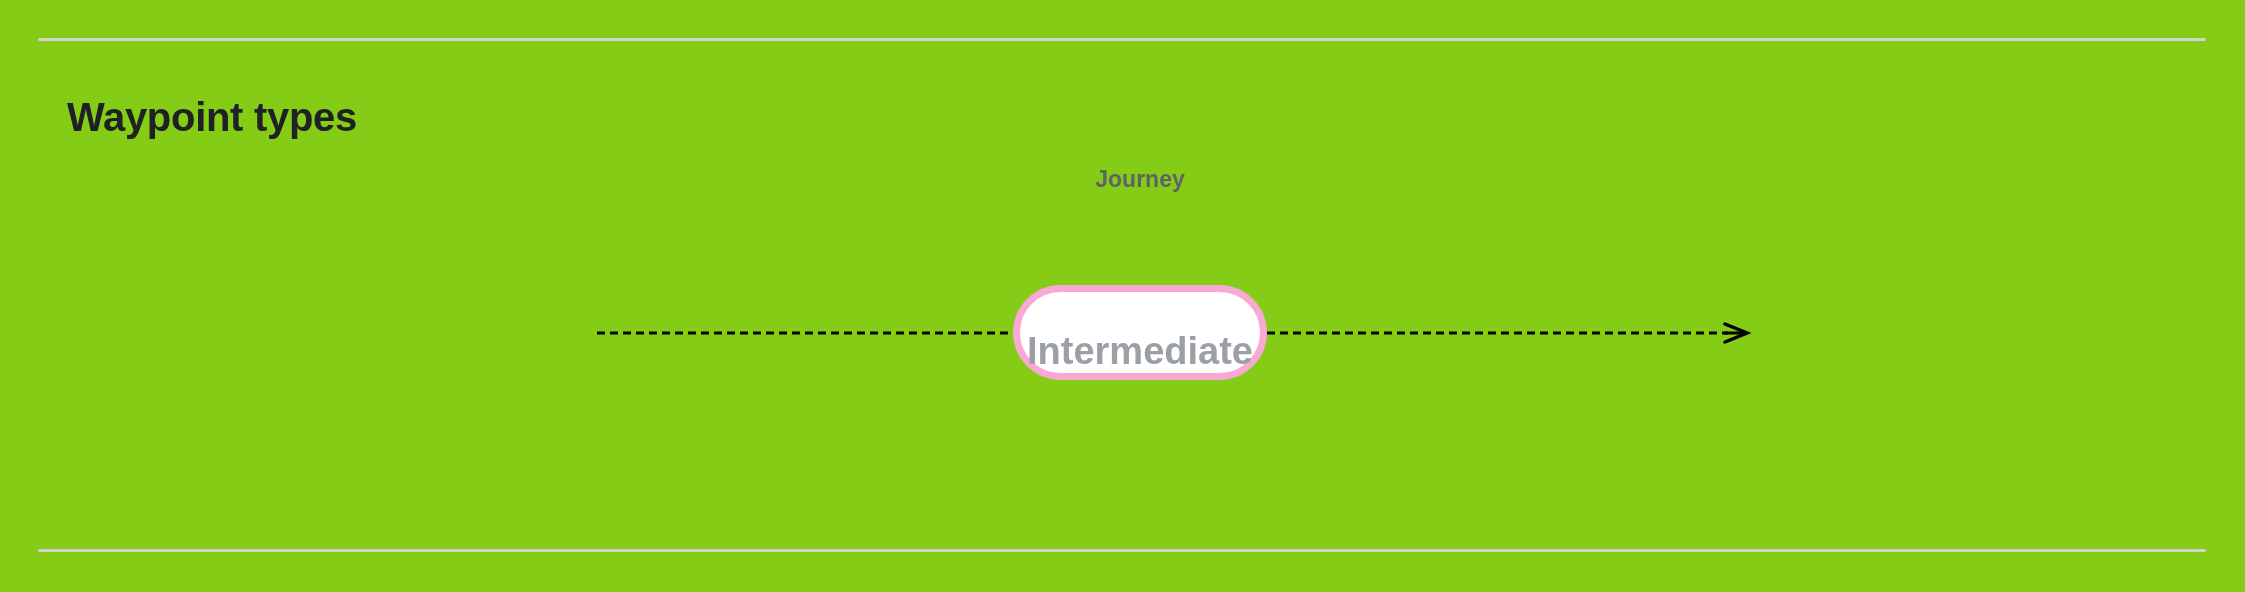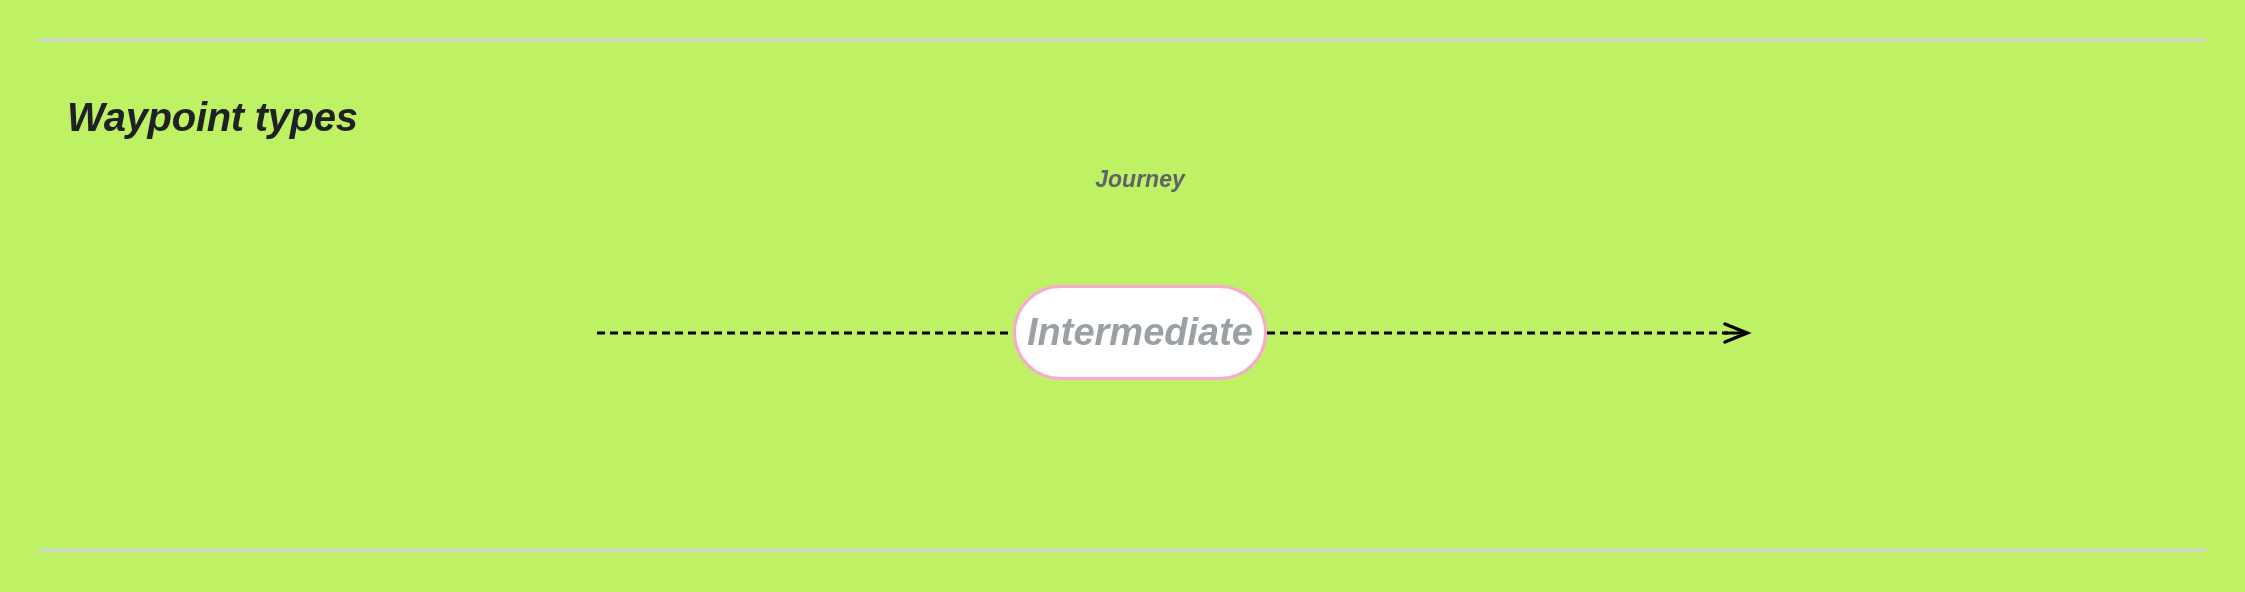--- a/index.html
+++ b/index.html
@@ -5,23 +5,22 @@
   html, body {
     margin: 0;
     padding: 0;
     background: #ffffff;
     font-family: "Liberation Sans", sans-serif;
   }
   .canvas {
     position: relative;
     width: 2245px;
     height: 592px;
-    background: #bef264;
+    background: #84cc16;
     overflow: hidden;
-    font-style: italic;
   }
   .separator {
     position: absolute;
     left: 38px;
     width: 2168px;
     height: 3px;
     background: #d2d2d2;
     border-radius: 2px;
   }
   .separator.top { top: 38px; }
@@ -70,22 +69,23 @@
     font-weight: 700;
     box-sizing: border-box;
     white-space: nowrap;
   }
   .node.terminal {
     background: #f8981d;
     color: #ffffff;
   }
   .node.optional {
     background: #ffffff;
-    border: 3px solid #f9a8d4;
+    border: 7px solid #f9a8d4;
     color: #9aa0a6;
+    align-items: flex-end;
   }
   .node-pickup       { left: 345px;  width: 252px; }
   .node-intermediate { left: 1013px; width: 254px; }
   .node-dropoff      { left: 1750px; width: 253px; }
 </style>
 </head>
 <body>
 
 <div class="canvas">
 

